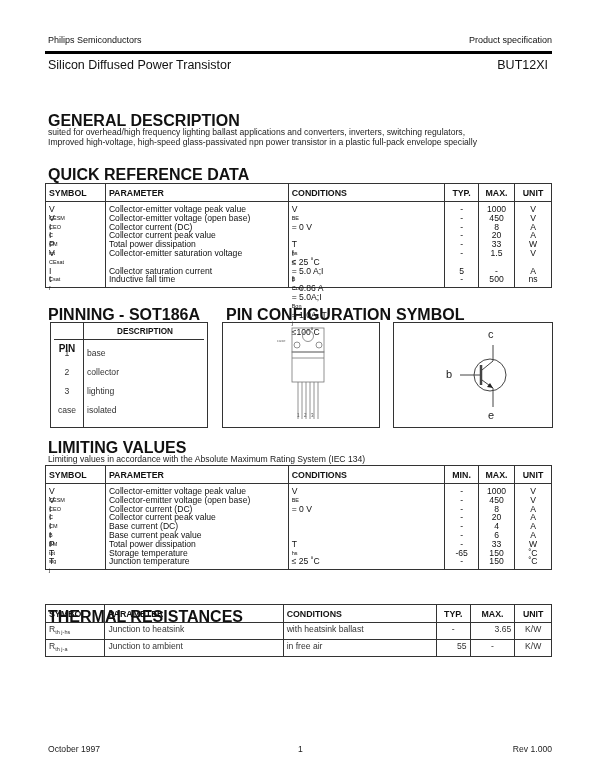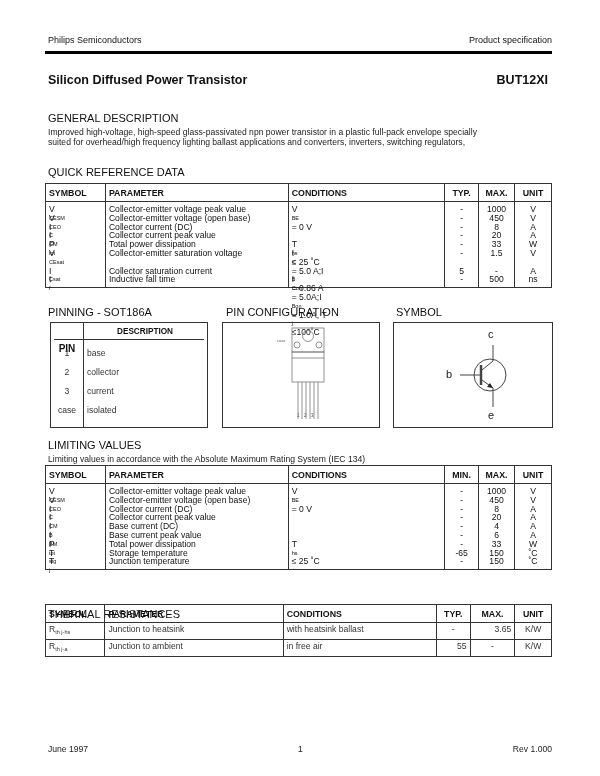--- a/index.html
+++ b/index.html
@@ -1,22 +1,22 @@
 <!DOCTYPE html>
 <html><head>
 <meta charset="utf-8">
 <style>
   html, body { margin: 0; padding: 0; background: #ffffff; }
   body { width: 600px; height: 776px; position: relative; overflow: hidden;
          font-family: "Liberation Sans", sans-serif; color: #111; }
   .abs { position: absolute; }
   .hdr-small { font-size: 9px; font-weight: normal; top: 35px; }
   .rule { left: 45px; width: 507px; top: 51px; height: 3px; background: #000; }
-  .title { font-size: 12.5px; font-weight: bold; top: 58px; margin-top: 15px; }
-  .sec { font-size: 11px; font-weight: normal; left: 48px; }
+  .title { font-size: 12.5px; font-weight: normal; top: 58px; }
+  .sec { font-size: 16px; font-weight: bold; left: 48px; }
   .para { font-size: 8.6px; left: 48px; width: 505px; line-height: 10px; color: #222; }
   table.dt { position: absolute; left: 45px; width: 507px; border-collapse: collapse;
              font-size: 8.6px; line-height: 8.8px; border: 1.2px solid #333; }
   table.dt th { font-weight: bold; font-size: 8.8px; text-align: left; padding: 3px 3px 2px 3px;
                 border: 1.2px solid #333; height: 12px; }
   table.dt td { border-left: 1.2px solid #333; border-right: 1.2px solid #333;
                 padding: 0 3px; vertical-align: top; }
   table.dt td.c { text-align: center; }
   table.dt th.c { text-align: center; }
   .cell-lines span { display: block; height: 8.8px; white-space: nowrap; }
@@ -30,22 +30,22 @@
 <body>
 
 <div class="abs hdr-small" style="left:48px;">Philips Semiconductors</div>
 <div class="abs hdr-small" style="right:48px;">Product specification</div>
 <div class="abs rule"></div>
 <div class="abs title" style="left:48px;">Silicon Diffused Power Transistor</div>
 <div class="abs title" style="right:52px;">BUT12XI</div>
 
 <div class="abs sec" style="top:112px;">GENERAL DESCRIPTION</div>
 <div class="abs para" style="top:127px;">
+  <div>suited for overhead/high frequency lighting ballast applications and converters, inverters, switching regulators,</div>
   <div>Improved high-voltage, high-speed glass-passivated npn power transistor in a plastic full-pack envelope specially</div>
-  <div>suited for overhead/high frequency lighting ballast applications and converters, inverters, switching regulators,</div>
 </div>
 
 <div class="abs sec" style="top:166px;">QUICK REFERENCE DATA</div>
 <table class="dt" id="qrd-table" style="top:183px;">
   <colgroup>
       <col style="width:60px">
       <col style="width:183px">
       <col style="width:157px">
       <col style="width:34px">
       <col style="width:36px">
@@ -140,21 +140,21 @@
 <div class="abs box" style="left:50px;top:322px;width:158px;height:106px;">
   <div class="abs" style="left:32px;top:0;width:1.2px;height:104px;background:#333;"></div>
   <div class="abs" style="left:3px;top:16px;width:150px;height:1.2px;background:#333;"></div>
   <div class="abs pin-tbl" style="left:0;top:20px;width:32px;text-align:center;font-weight:bold;font-size:10px;">PIN</div>
   <div class="abs pin-tbl" style="left:33px;top:4px;width:122px;text-align:center;font-weight:bold;font-size:8.2px;">DESCRIPTION</div>
   <div class="abs pin-tbl" style="left:0;top:25px;width:32px;text-align:center;color:#333;">1</div>
   <div class="abs pin-tbl" style="left:36px;top:25px;color:#333;">base</div>
   <div class="abs pin-tbl" style="left:0;top:44px;width:32px;text-align:center;color:#333;">2</div>
   <div class="abs pin-tbl" style="left:36px;top:44px;color:#333;">collector</div>
   <div class="abs pin-tbl" style="left:0;top:63px;width:32px;text-align:center;color:#333;">3</div>
-  <div class="abs pin-tbl" style="left:36px;top:63px;color:#333;">current</div>
+  <div class="abs pin-tbl" style="left:36px;top:63px;color:#333;">lighting</div>
   <div class="abs pin-tbl" style="left:0;top:82px;width:32px;text-align:center;color:#333;">case</div>
   <div class="abs pin-tbl" style="left:36px;top:82px;color:#333;">isolated</div>
 </div>
 
 <div class="abs box" style="left:222px;top:322px;width:158px;height:106px;">
   <svg width="155" height="103" style="position:absolute;left:0;top:0;">
     <g stroke="#777" fill="none" stroke-width="0.8">
       <rect x="69" y="5" width="32" height="24"></rect>
       <circle cx="85" cy="13" r="5.5"></circle>
       <circle cx="74" cy="22" r="3"></circle>
@@ -319,15 +319,15 @@
         <td style="color: rgb(51, 51, 51);"><span>R<span class="sub">th j-a</span></span></td>
         <td style="color: rgb(51, 51, 51); margin-left: 46px;">Junction to ambient</td>
         <td style="color: rgb(51, 51, 51);">in free air</td>
         <td class="c" style="color: rgb(51, 51, 51); text-align: right;">55</td>
         <td class="c" style="color: rgb(51, 51, 51);">-</td>
         <td class="c" style="color: rgb(51, 51, 51);">K/W</td>
       </tr>
     </tbody>
 </table>
 
-<div class="abs footer" style="left:48px;">June 1997</div>
+<div class="abs footer" style="left:48px;">October 1997</div>
 <div class="abs footer" style="left:298px;">1</div>
 <div class="abs footer" style="right:48px;">Rev 1.000</div>
 
 </body></html>

